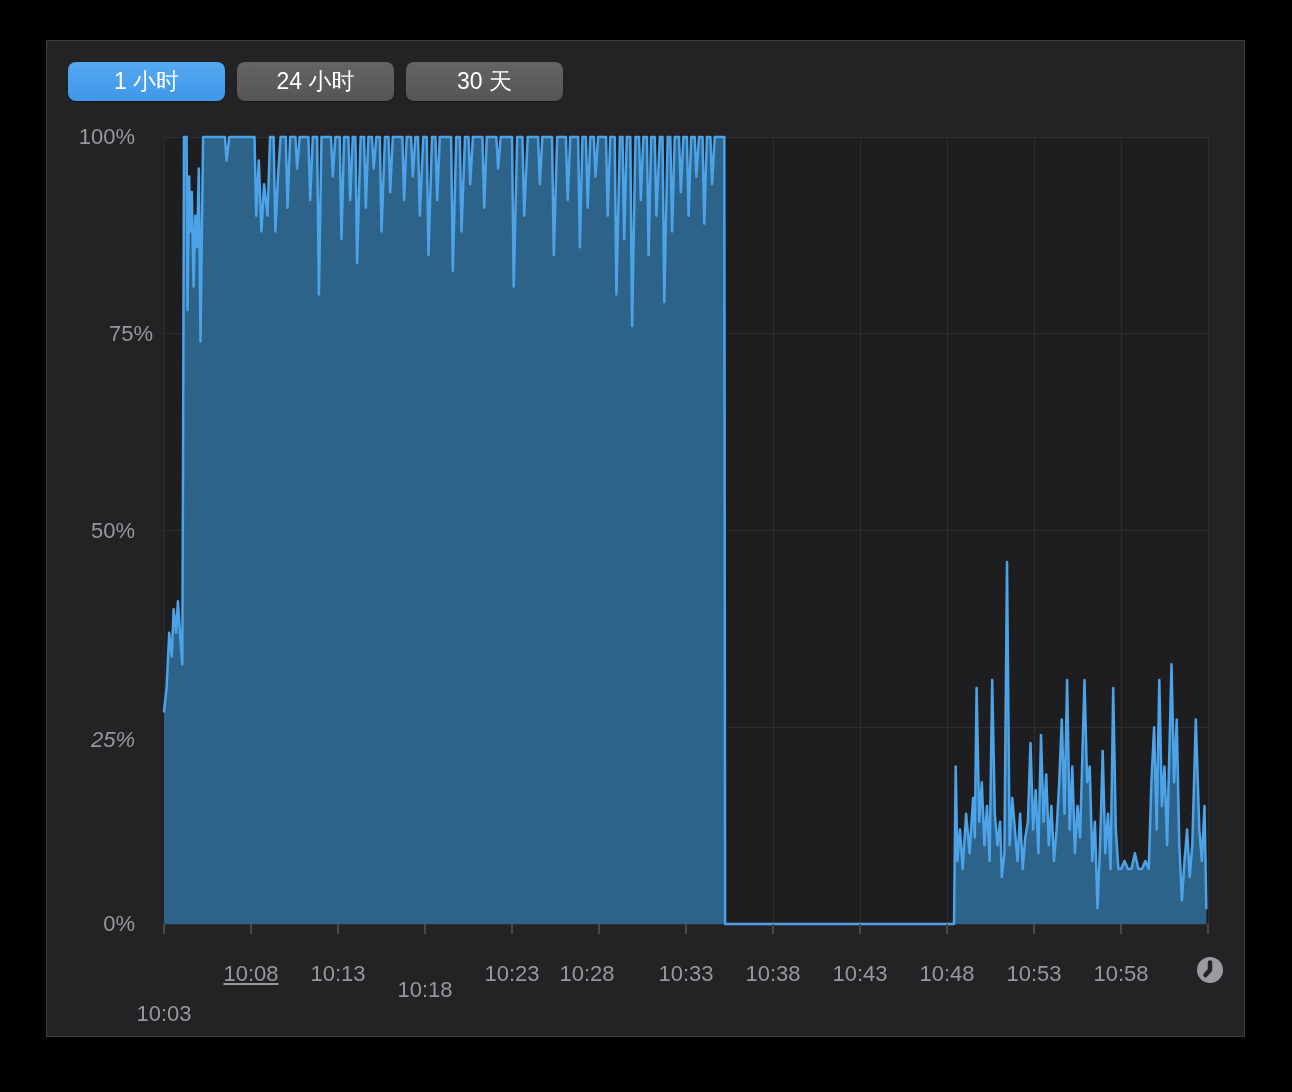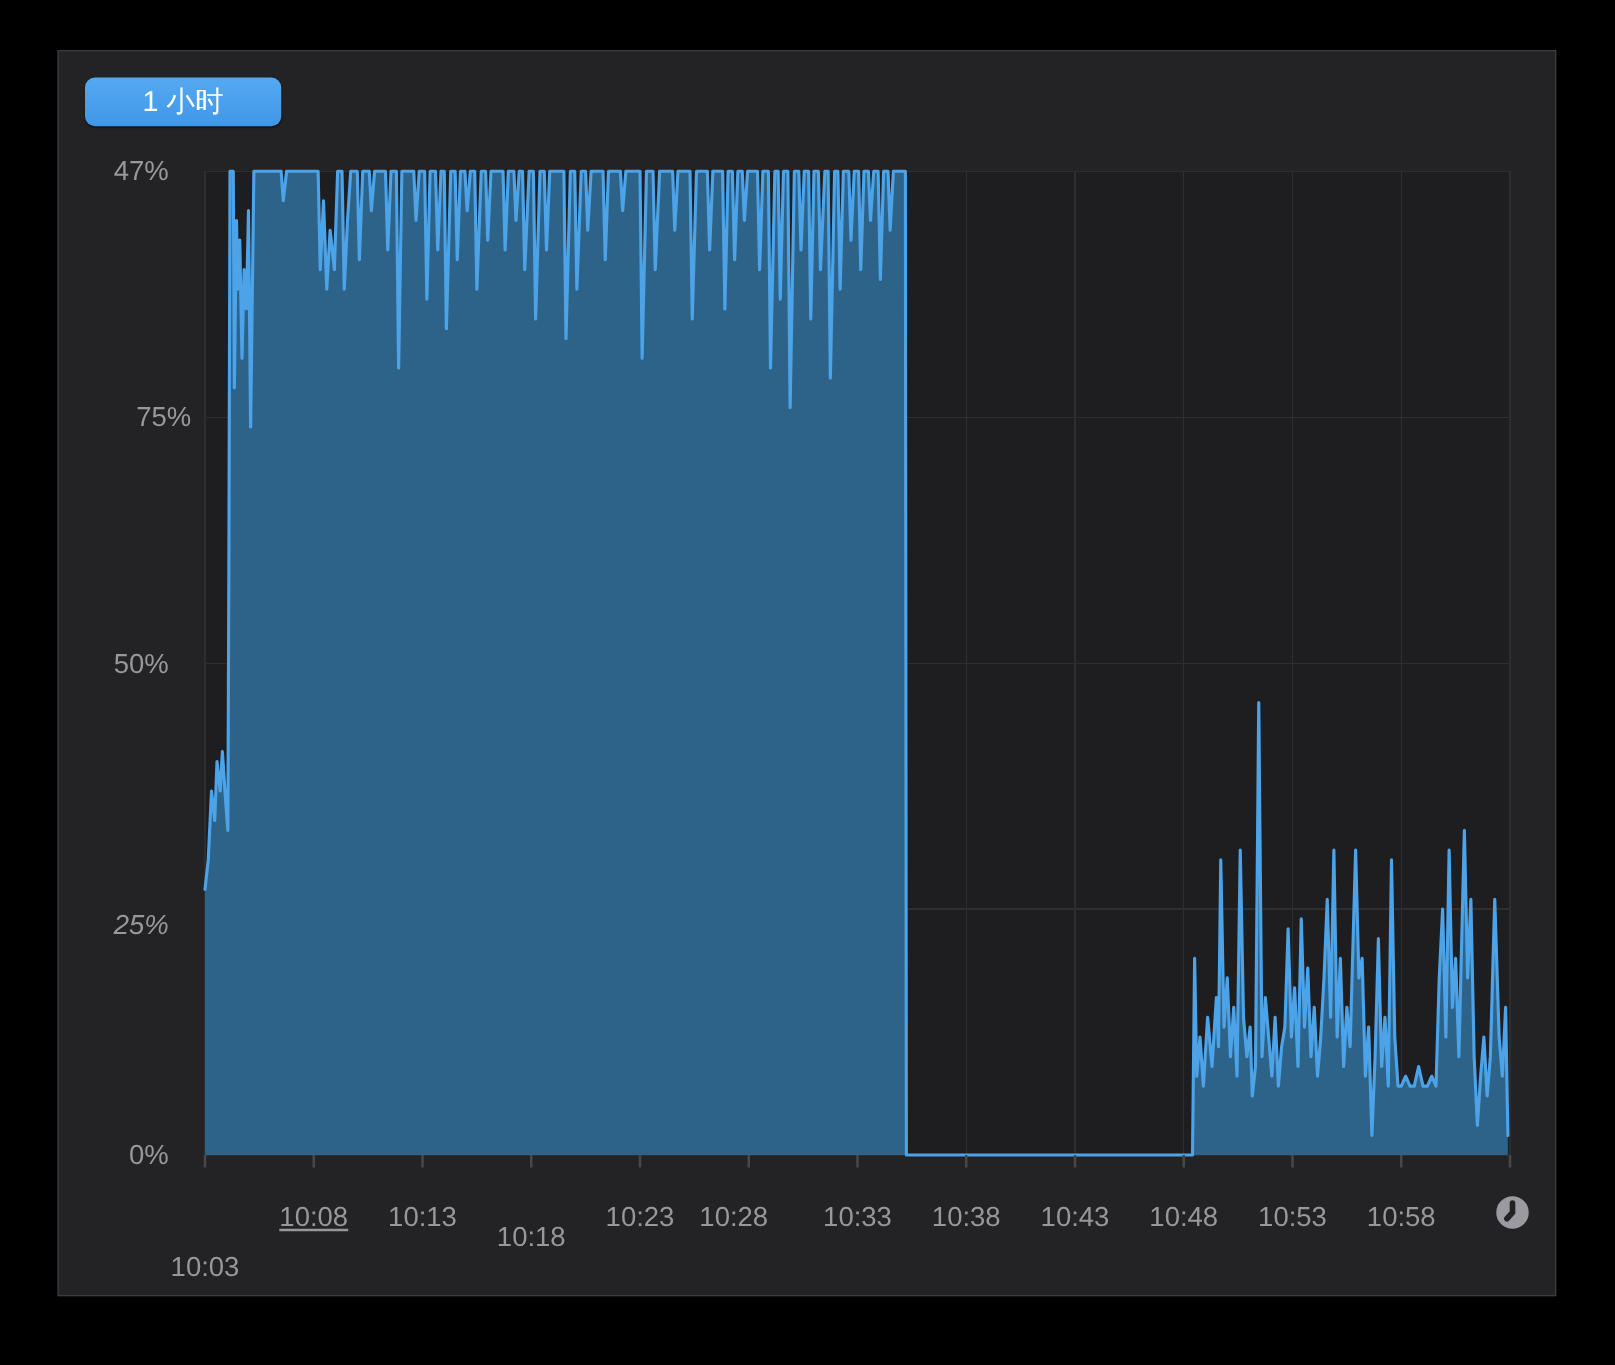--- a/index.html
+++ b/index.html
@@ -33,27 +33,29 @@
   .tick{position:absolute;top:883px;width:2px;height:10px;background:#48484b;}
   .clock{position:absolute;left:1149px;top:915px;width:28px;height:28px;}
 </style>
 </head>
 <body>
 
 <div class="stage">
   <div class="panel">
     <div class="btn-row" id="btn-row">
         <button class="btn selected">1 小时</button>
+        <button class="btn">24 小时</button>
+        <button class="btn">30 天</button>
       </div>
     <div id="y-labels">
         <div class="ylab" style="top: 868px;">0%</div>
         <div class="ylab" style="top: 684px; font-style: italic;">25%</div>
         <div class="ylab" style="top: 474.5px;">50%</div>
         <div class="ylab" style="top: 277.75px; margin-left: 18px;">75%</div>
-        <div class="ylab" style="top: 81px;">47%</div>
+        <div class="ylab" style="top: 81px;">100%</div>
       </div>
     <div class="plot">
       <svg id="chart-svg" width="1044" height="787" viewBox="0 0 1044 787">
           <rect x="0" y="0" width="1044" height="787" fill="#1e1e20"></rect>
           <line x1="0" y1="0" x2="0" y2="787" stroke="#2e2e31" stroke-width="1" shape-rendering="crispEdges"></line>
           <line x1="87" y1="0" x2="87" y2="787" stroke="#2e2e31" stroke-width="1" shape-rendering="crispEdges"></line>
           <line x1="174" y1="0" x2="174" y2="787" stroke="#2e2e31" stroke-width="1" shape-rendering="crispEdges"></line>
           <line x1="261" y1="0" x2="261" y2="787" stroke="#2e2e31" stroke-width="1" shape-rendering="crispEdges"></line>
           <line x1="348" y1="0" x2="348" y2="787" stroke="#2e2e31" stroke-width="1" shape-rendering="crispEdges"></line>
           <line x1="435" y1="0" x2="435" y2="787" stroke="#2e2e31" stroke-width="1" shape-rendering="crispEdges"></line>

